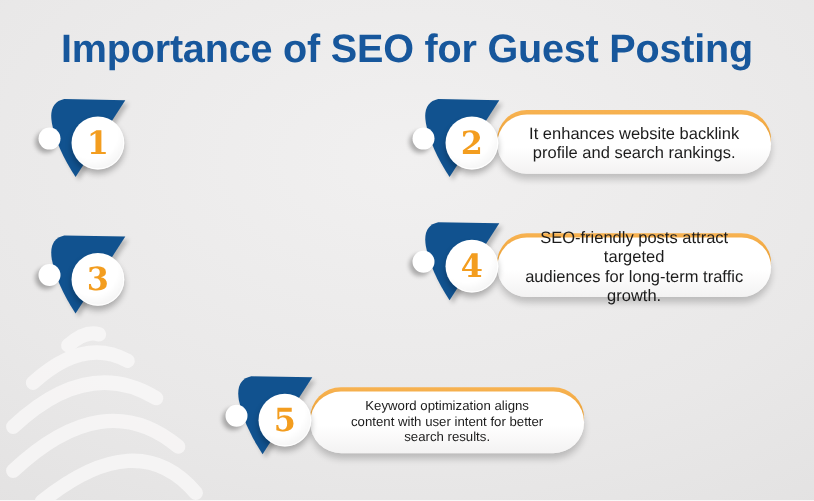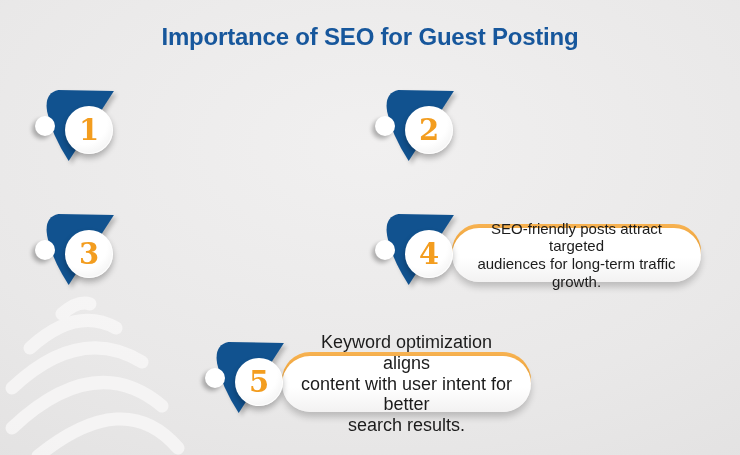--- a/index.html
+++ b/index.html
@@ -6,21 +6,21 @@
   .canvas{
     position:relative;
     width:740px;height:455px;
     overflow:hidden;
     font-family:"Liberation Sans",sans-serif;
     background:radial-gradient(120% 120% at 50% 32%, #f1f0f0 0%, #e9e8e8 48%, #dcdbdb 100%);
   }
   .title{
     position:absolute;top:23px;left:0;right:0;
     margin:0;text-align:center;
-    font-size:24px;font-weight:bold;
+    font-size:36px;font-weight:bold;
     color:#17579c;letter-spacing:-0.2px;
   }
   .globe{position:absolute;left:-12px;bottom:-8px;}
   .item{position:absolute;width:332px;height:90px;}
   .flag{position:absolute;left:10px;top:1px;width:72px;height:74px;
         filter:drop-shadow(3px 3px 2px rgba(0,0,0,0.22));}
   .dot{
     position:absolute;left:1px;top:28px;width:20px;height:20px;
     border-radius:50%;background:#ffffff;
     box-shadow:-3px 3px 4px rgba(0,0,0,0.28);
@@ -38,38 +38,38 @@
     background:linear-gradient(180deg,#ffffff 55%,#f3f2f2 100%);
     box-shadow:0 5px 7px rgba(0,0,0,0.20);
     display:flex;align-items:center;justify-content:center;
     text-align:center;
   }
   .pill-front p{
     margin:0;padding:0 14px;
     font-size:15px;line-height:1.18;color:#1c1c1c;
     white-space:pre-line;
   }
-  .pill.three-line .pill-front p{font-size:18px;line-height:1.16;}
+  .pill.three-line .pill-front p{font-size:12px;line-height:1.16;}
   .num-circle{
     position:absolute;left:31px;top:18px;width:46px;height:46px;
     border-radius:50%;
     background:radial-gradient(circle at 38% 30%, #ffffff 55%, #ececec 100%);
     border:1px solid rgba(255,255,255,0.9);
     box-shadow:0 4px 6px rgba(0,0,0,0.28);
     display:flex;align-items:center;justify-content:center;
   }
   .num-circle span{
     font-family:"DejaVu Serif",serif;
     font-weight:bold;font-size:29px;line-height:1;
     color:#f39d1f;
   }
   .g1{left:34px;top:88px;}
   .g2{left:374px;top:88px;}
   .g3{left:34px;top:212px;}
-  .g4{left:374px;top:212px;}
+  .g4{left:374px;top:200px;}
   .g5{left:204px;top:340px;}
 </style>
 </head>
 <body>
 
 <div class="canvas">
 
   <h1 class="title">Importance of SEO for Guest Posting</h1>
 
   <svg class="globe" width="210" height="175" viewBox="0 0 210 175" aria-hidden="true">
@@ -90,20 +90,27 @@
     <div class="num-circle">
       <span>1</span>
     </div>
   </div>
 
   <div class="item g2">
     <svg class="flag" viewBox="0 0 70 72">
       <path d="M 14,1 L 68,2 L 24,70 Q 7,44 3,22 Q 0,4 14,1 Z" fill="#11528f"></path>
     </svg>
     <div class="dot"></div>
+    <div class="pill">
+      <div class="pill-back"></div>
+      <div class="pill-front">
+        <p>It enhances website backlink
+profile and search rankings.</p>
+      </div>
+    </div>
     <div class="num-circle">
       <span>2</span>
     </div>
   </div>
 
   <div class="item g3">
     <svg class="flag" viewBox="0 0 70 72">
       <path d="M 14,1 L 68,2 L 24,70 Q 7,44 3,22 Q 0,4 14,1 Z" fill="#11528f"></path>
     </svg>
     <div class="dot"></div>

